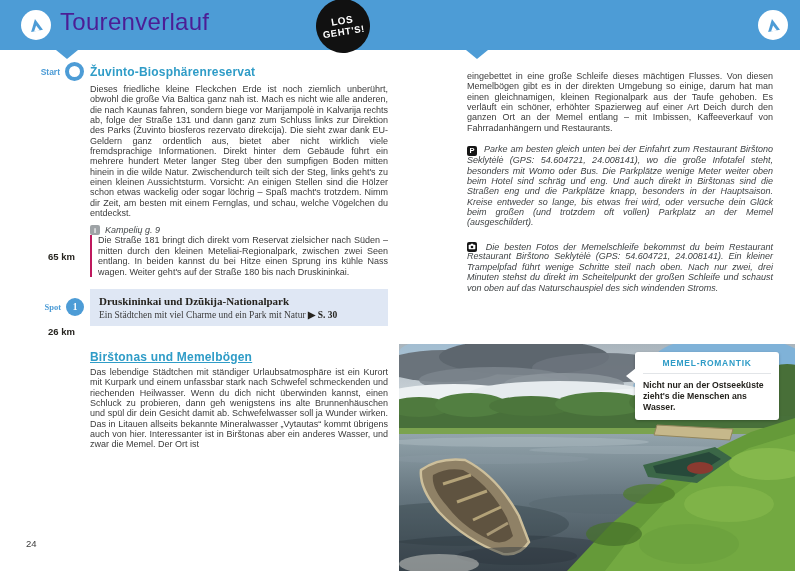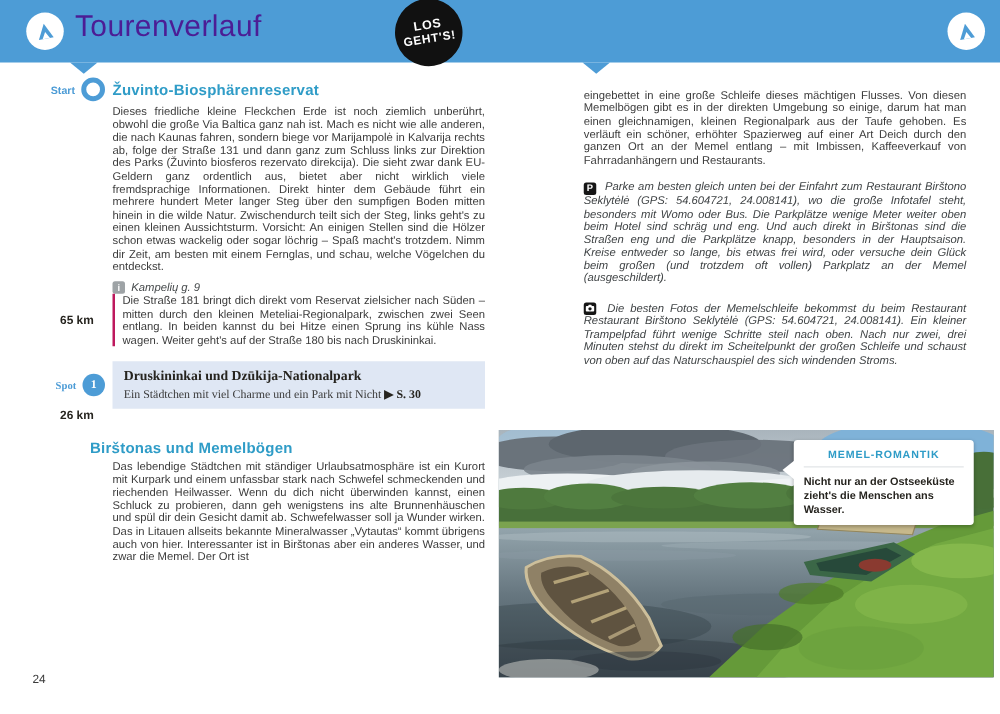--- a/index.html
+++ b/index.html
@@ -54,21 +54,21 @@
   .page-number{position:absolute;left:26px;top:538px;font-size:9.5px;color:#3b3b3b;}
 
   
   .right-col{position:absolute;left:467px;top:71px;width:306px;}
   .r-par{font-size:9px;line-height:10.35px;text-align:justify;hyphens:auto;margin:0;}
   .note{font-style:italic;color:#3f4345;margin-top:11px;}
   .note2{margin-top:13px;}
   .cam-svg{width:8px;height:7px;display:block;}
 
   
-  .photo{position:absolute;left:399px;top:344px;width:396px;height:198px;overflow:hidden;background:#8fa0a8;}
+  .photo{position:absolute;left:399px;top:344px;width:396px;height:227px;overflow:hidden;background:#8fa0a8;}
   .photo svg{position:absolute;left:0;top:0;width:100%;height:100%;}
   .caption{position:absolute;right:16px;top:8px;width:128px;background:#fff;border-radius:3px;
     padding:6px 8px 8px 8px;box-shadow:0 1px 3px rgba(0,0,0,.25);}
   .caption:before{content:"";position:absolute;left:-9px;top:16px;width:0;height:0;
     border-top:8px solid transparent;border-bottom:8px solid transparent;border-right:10px solid #fff;}
   .caption-title{font-size:8.5px;font-weight:bold;color:#2f9cc7;letter-spacing:.7px;text-align:center;
     padding-bottom:5px;border-bottom:1px solid #e2e5e8;}
   .caption-text{margin-top:6px;font-size:8.7px;font-weight:bold;color:#26241f;line-height:10.8px;}
 </style>
 </head>
@@ -125,35 +125,35 @@
   </div>
 
   <div class="row spot-row">
     <div class="gutter">
       <span class="gutter-label">Spot</span>
       <span class="spot-circle">1</span>
     </div>
     <div class="spot-box" style="margin-left:6px;">
       <div class="spot-heading">Druskininkai und Dzūkija-Nationalpark</div>
       <div class="spot-sub">
-        <span>Ein Städtchen mit viel Charme und ein Park mit Nicht</span>
+        <span>Ein Städtchen mit viel Charme und ein Park mit Natur</span>
         <span class="spot-ref">▶</span>
         <span class="spot-ref">S. 30</span>
       </div>
     </div>
   </div>
 
   <div class="row km-row">
     <div class="gutter">
       <span class="km-label">26 km</span>
     </div>
   </div>
 
   <div class="sec2">
-    <div class="sec-heading" style="margin-left:44px;">Birštonas und Memelbögen</div>
+    <div class="sec-heading" style="margin-left:62px;text-decoration:underline;">Birštonas und Memelbögen</div>
     <p class="body-text" style="margin-left:62px;width:298px;">Das lebendige Städtchen mit ständiger Urlaubsatmosphäre ist ein Kurort mit Kurpark und einem unfassbar stark nach Schwefel schmeckenden und riechenden Heilwasser. Wenn du dich nicht überwinden kannst, einen Schluck zu probieren, dann geh wenigstens ins alte Brunnenhäuschen und spül dir dein Gesicht damit ab. Schwefelwasser soll ja Wunder wirken. Das in Litauen allseits bekannte Mineralwasser „Vytautas“ kommt übrigens auch von hier. Interessanter ist in Birštonas aber ein anderes Wasser, und zwar die Memel. Der Ort ist</p>
   </div>
 </div>
 
 <div class="page-number">24</div>
 
 <div class="right-col">
   <p class="r-par">eingebettet in eine große Schleife dieses mächtigen Flusses. Von diesen Memelbögen gibt es in der direkten Umgebung so einige, darum hat man einen gleichnamigen, kleinen Regionalpark aus der Taufe gehoben. Es verläuft ein schöner, erhöhter Spazierweg auf einer Art Deich durch den ganzen Ort an der Memel entlang – mit Imbissen, Kaffeeverkauf von Fahrradanhängern und Restaurants.</p>
 
   <p class="r-par note">

